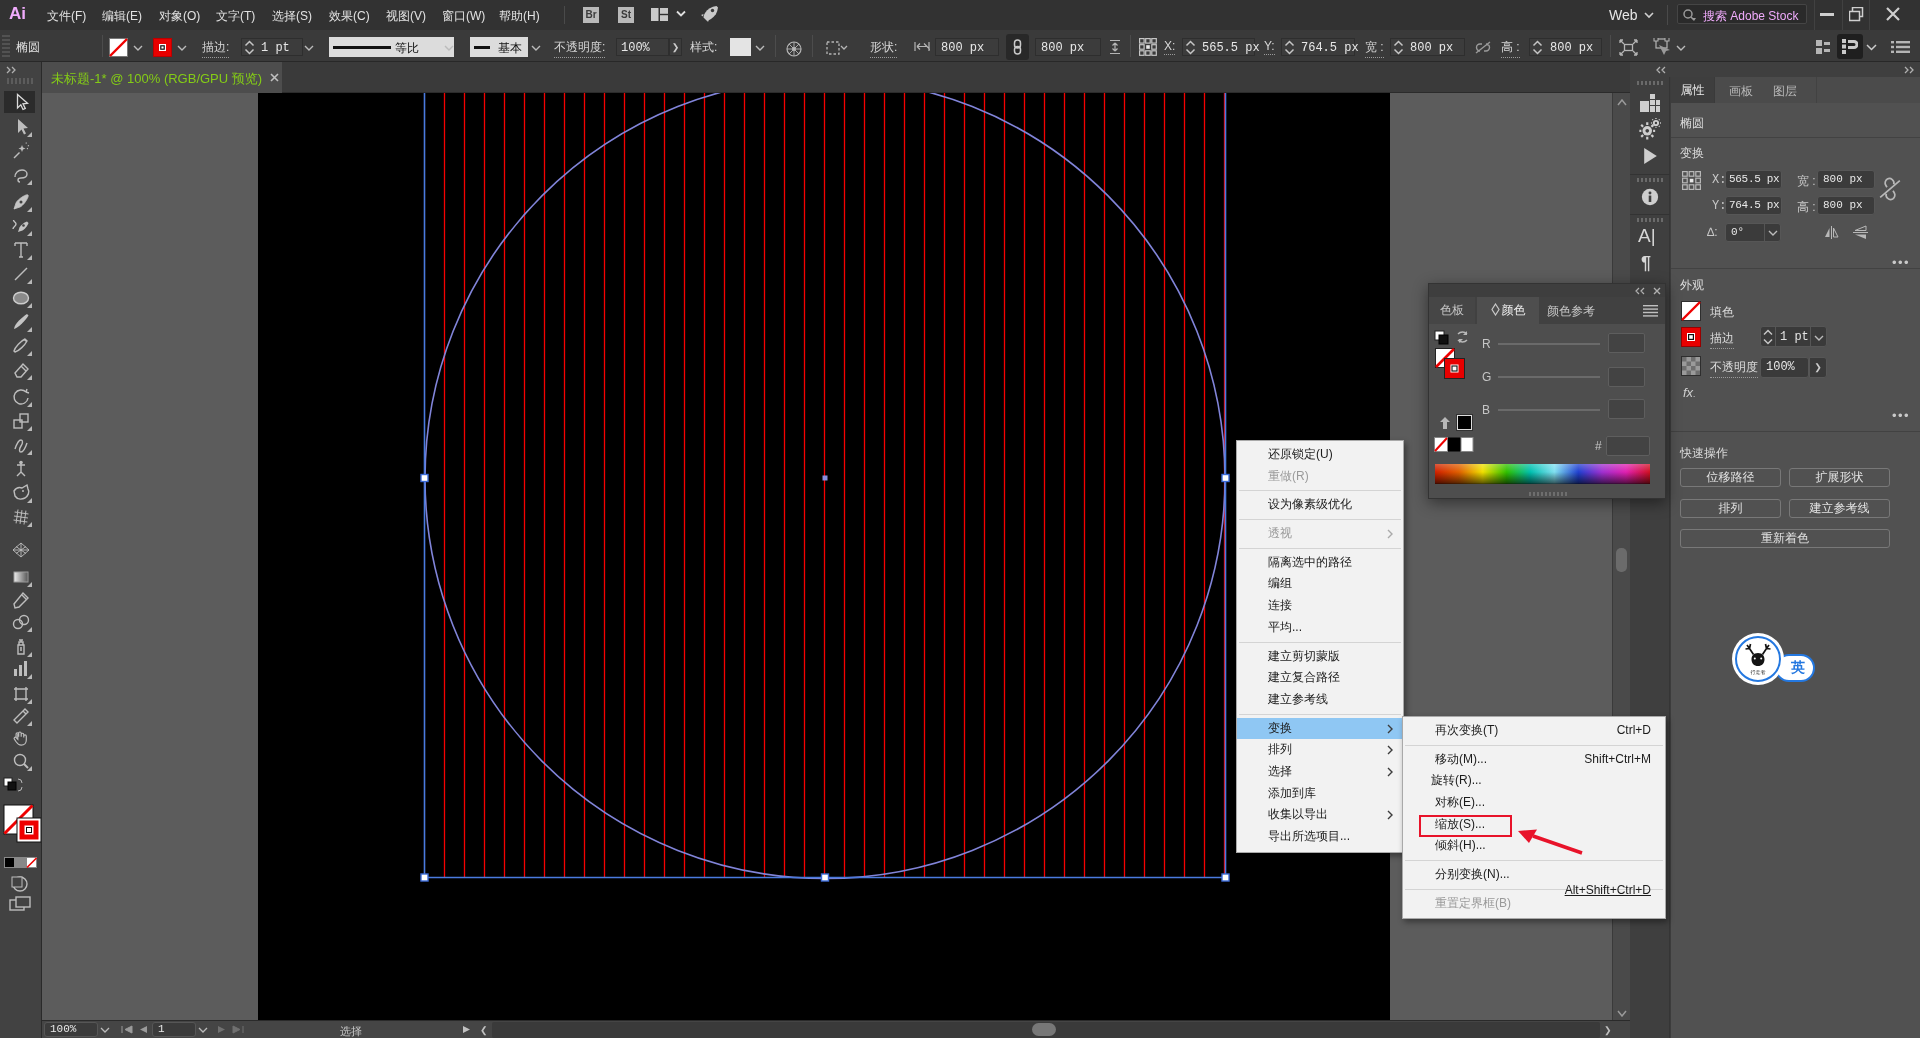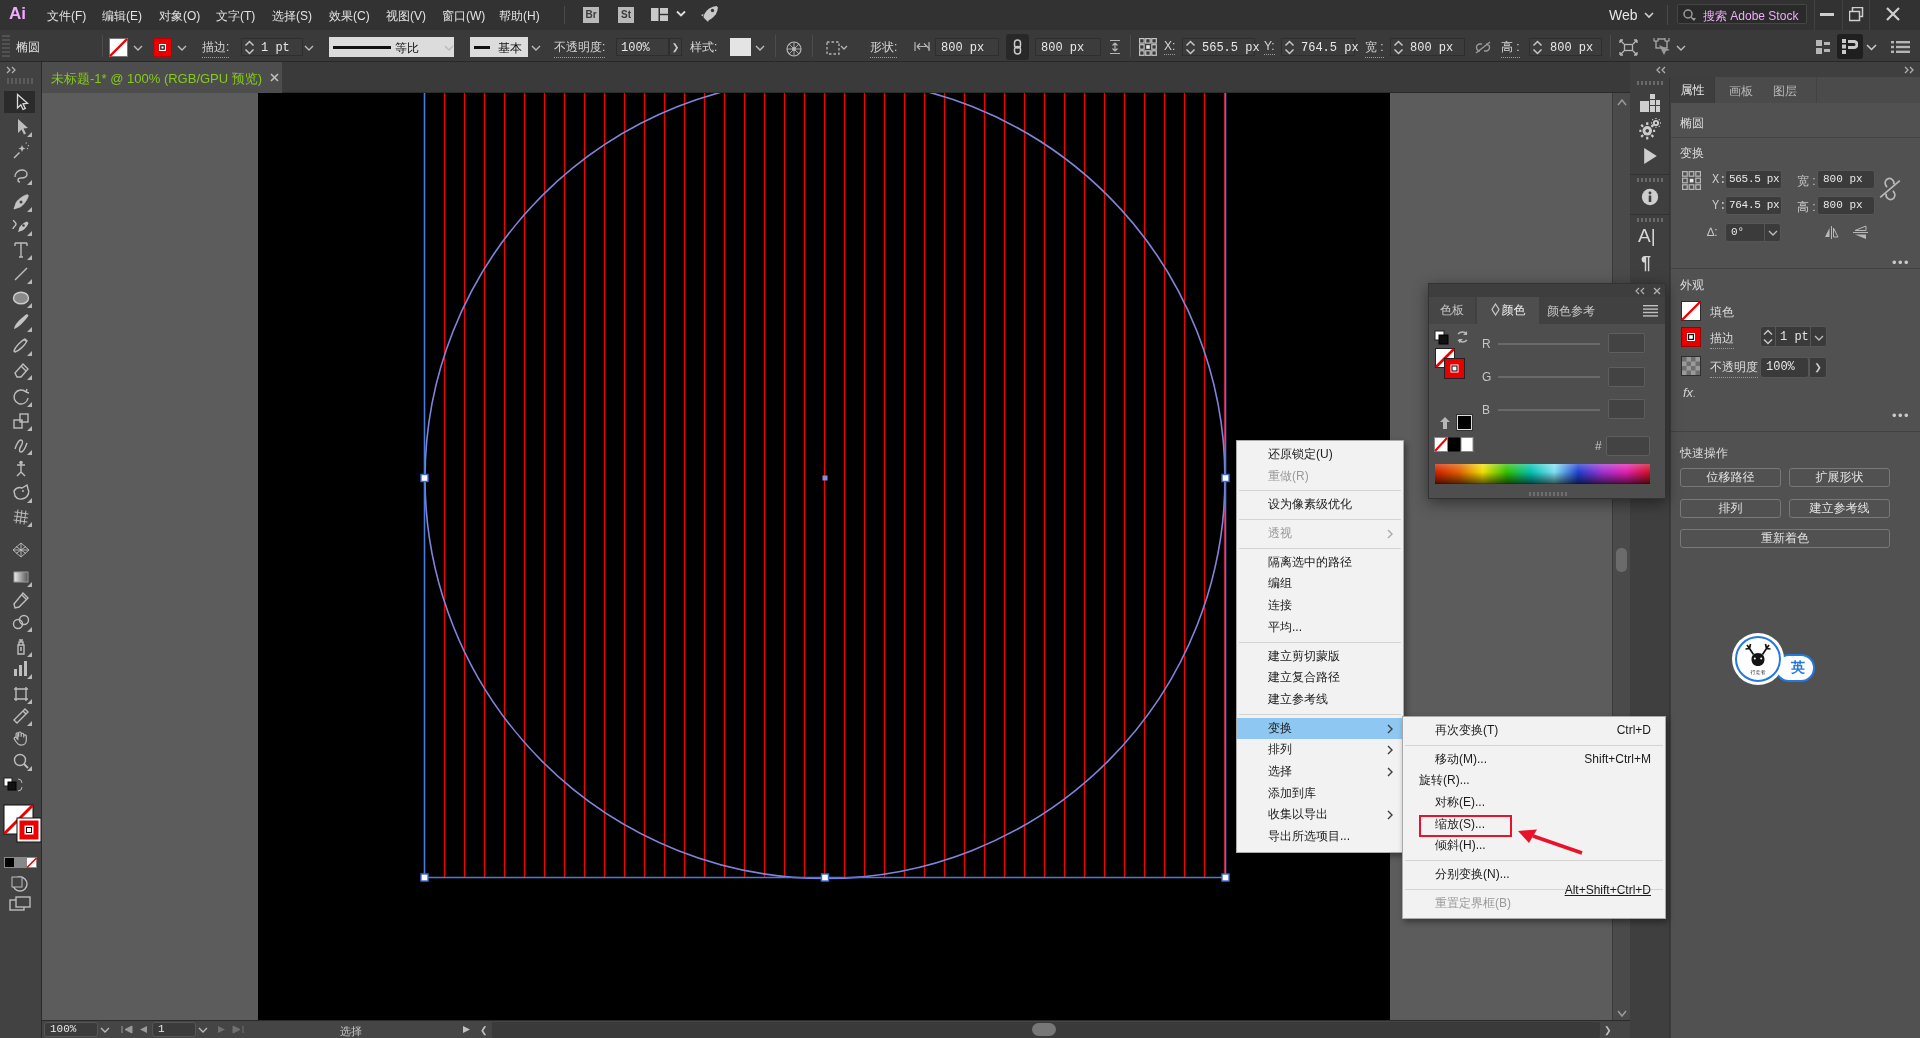--- a/index.html
+++ b/index.html
@@ -768,21 +768,21 @@
           <path d="M1 1 L5 5 L1 9" fill="none" stroke="#3c3c3c" stroke-width="1.4"></path>
         </svg></div>
       <div style="position:relative;height:21.7px;line-height:21.7px;padding-left:31px;">导出所选项目...</div>
     </div>
 
   <div class="abs" id="smenu" style="left:1402px;top:716px;width:264px;height:203px;background:#f2f2f2;border:1px solid #a9a9a9;box-shadow:2px 3px 6px rgba(0,0,0,0.4);font-size:12px;color:#1b1b1b;">
       <div style="height:3px;"></div>
       <div style="position:relative;height:21.7px;line-height:21.7px;padding-left:32px;">再次变换(T)<span style="position:absolute;right:14px;top:0;margin-left:48px;">Ctrl+D</span></div>
       <div style="height:1px;background:#d4d4d4;margin:3px 2px;"></div>
       <div style="position:relative;height:21.7px;line-height:21.7px;padding-left:32px;">移动(M)...<span style="position:absolute;right:14px;top:0;">Shift+Ctrl+M</span></div>
-      <div style="position:relative;height:21.7px;line-height:21.7px;padding-left:16px;">旋转(R)...</div>
+      <div style="position:relative;height:21.7px;line-height:21.7px;padding-left:28px;">旋转(R)...</div>
       <div style="position:relative;height:21.7px;line-height:21.7px;padding-left:32px;">对称(E)...</div>
       <div style="position:relative;height:21.7px;line-height:21.7px;padding-left:32px;">缩放(S)...</div>
       <div style="position:relative;height:21.7px;line-height:21.7px;padding-left:32px;">倾斜(H)...</div>
       <div style="height:1px;background:#d4d4d4;margin:3px 2px;"></div>
       <div style="position:relative;height:21.7px;line-height:21.7px;padding-left:32px;">分别变换(N)...<span style="position:absolute;right:14px;top:16px;text-decoration:underline;">Alt+Shift+Ctrl+D</span></div>
       <div style="height:1px;background:#d4d4d4;margin:3px 2px;"></div>
       <div style="position:relative;height:21.7px;line-height:21.7px;padding-left:32px;color:#9a9a9a;">重置定界框(B)</div>
     </div>
 
   <div class="abs" style="left:1419px;top:815px;width:93px;height:22px;border:2.5px solid #e8132a;"></div>

